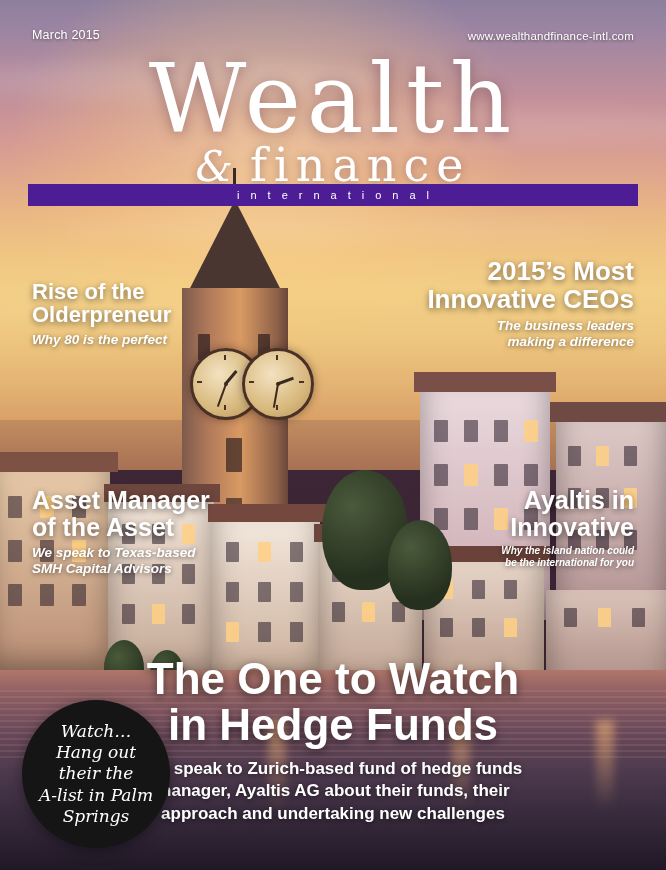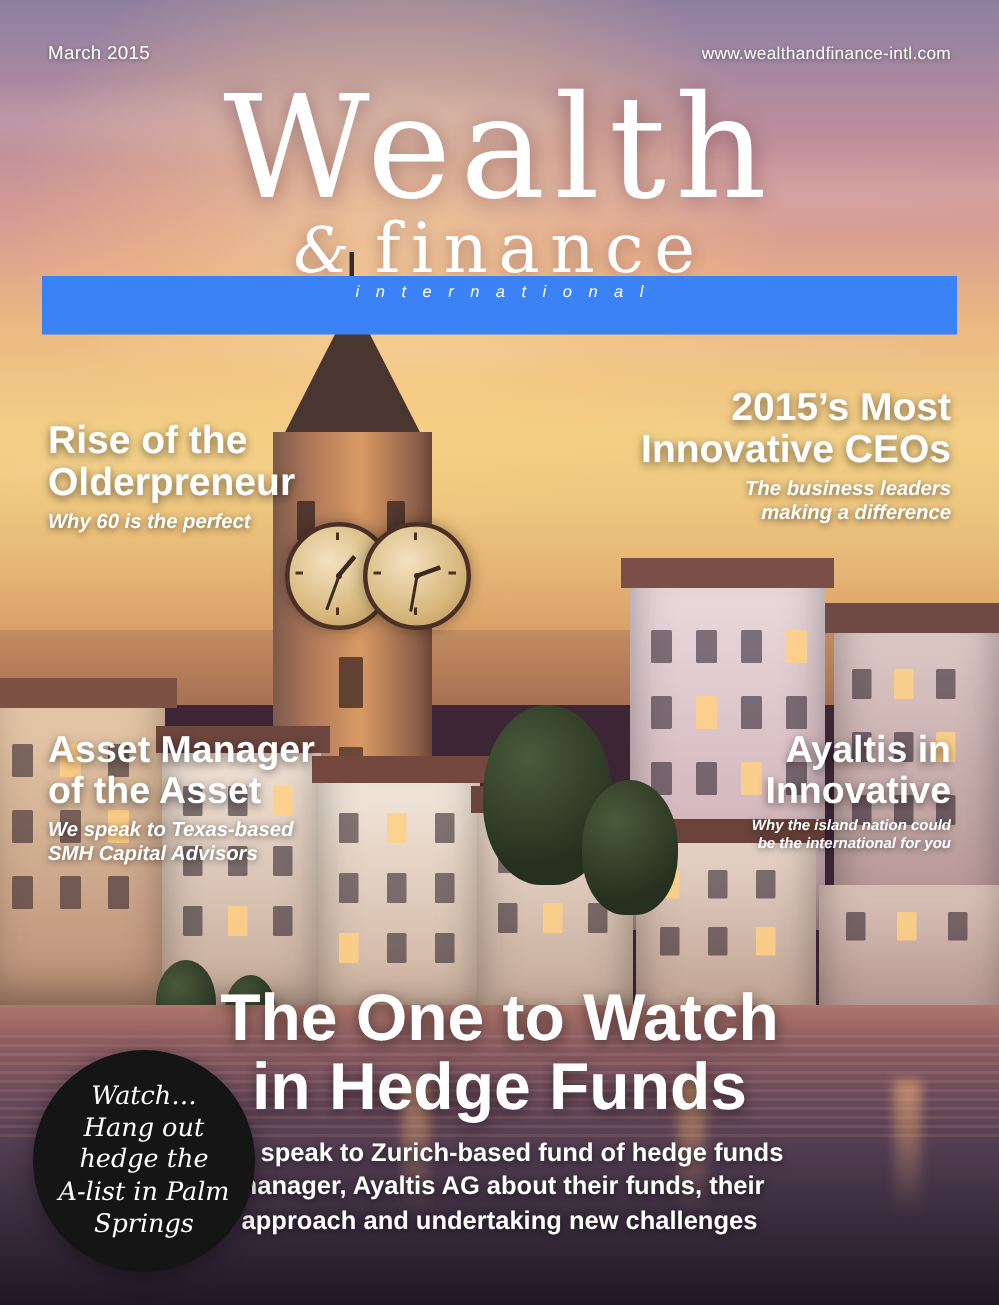--- a/index.html
+++ b/index.html
@@ -215,23 +215,22 @@
     text-shadow: 0 2px 10px rgba(80,40,60,0.45);
   }
   .title-finance .amp {
     font-style: italic;
     font-size: 42px;
     margin-right: 10px;
   }
   .intl-bar {
     position: absolute;
     left: 28px; right: 28px; top: 184px;
-    height: 39px;
-    background: #3b82f6;
-    font-style: italic;
+    height: 22px;
+    background: #4c1d95;
   }
   .intl-bar span {
     display: block;
     text-align: center;
     font-size: 11px;
     letter-spacing: 11px;
     line-height: 22px;
     color: #ffffff;
     text-indent: 11px;
   }
@@ -244,21 +243,21 @@
     text-shadow: 0 2px 6px rgba(0,0,0,0.5);
   }
   .cl-sub {
     font-style: italic;
     font-weight: bold;
     line-height: 1.18;
     text-shadow: 0 1px 5px rgba(0,0,0,0.55);
   }
 
   .cl-older { left: 32px; top: 280px; width: 230px; }
-  .cl-older .cl-head { font-size: 26px; }
+  .cl-older .cl-head { font-size: 22px; }
   .cl-older .cl-sub { font-size: 13.5px; margin-top: 5px; }
 
   .cl-ceos { right: 32px; top: 258px; width: 300px; text-align: right; }
   .cl-ceos .cl-head { font-size: 26px; }
   .cl-ceos .cl-sub { font-size: 13.5px; margin-top: 5px; }
 
   .cl-asset { left: 32px; top: 487px; width: 260px; }
   .cl-asset .cl-head { font-size: 25px; }
   .cl-asset .cl-sub { font-size: 13.5px; margin-top: 5px; }
 
@@ -471,21 +470,21 @@
   <div class="intl-bar">
     <span>international</span>
   </div>
 
   <div class="coverline cl-older">
     <div class="cl-head">
       <div>Rise of the</div>
       <div>Olderpreneur</div>
     </div>
     <div class="cl-sub">
-      <div>Why 60 is the perfect</div>
+      <div>Why 80 is the perfect</div>
     </div>
   </div>
 
   <div class="coverline cl-ceos">
     <div class="cl-head">
       <div>2015’s Most</div>
       <div>Innovative CEOs</div>
     </div>
     <div class="cl-sub">
       <div>The business leaders</div>
@@ -524,19 +523,19 @@
       <div>We speak to Zurich-based fund of hedge funds</div>
       <div>manager, Ayaltis AG about their funds, their</div>
       <div>approach and undertaking new challenges</div>
     </div>
   </div>
 
   <div class="roundel">
     <div class="rtext">
       <div>Watch…</div>
       <div>Hang out</div>
-      <div>hedge the</div>
+      <div>their the</div>
       <div>A-list in Palm</div>
       <div>Springs</div>
     </div>
   </div>
 
 </div>
 
 </body></html>

